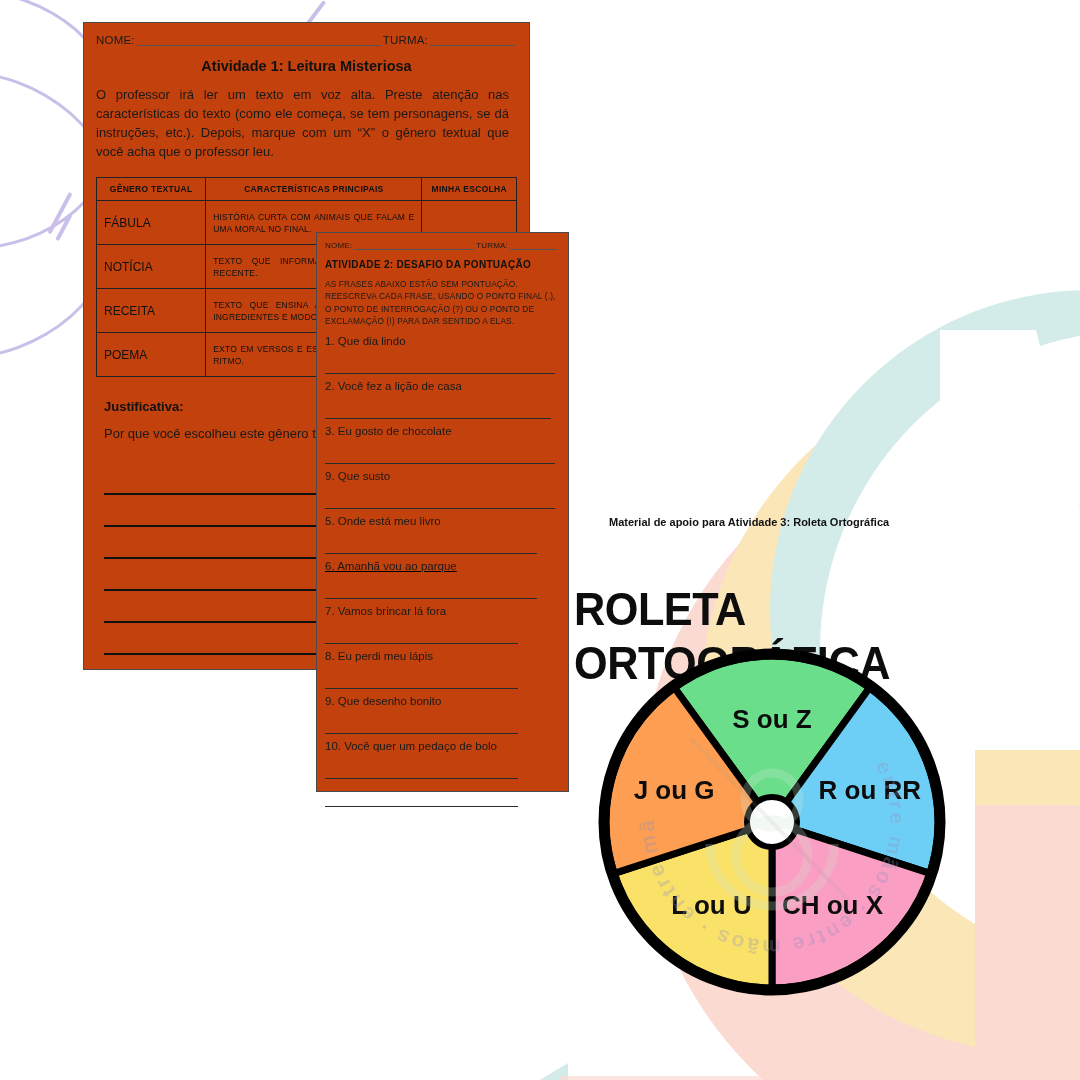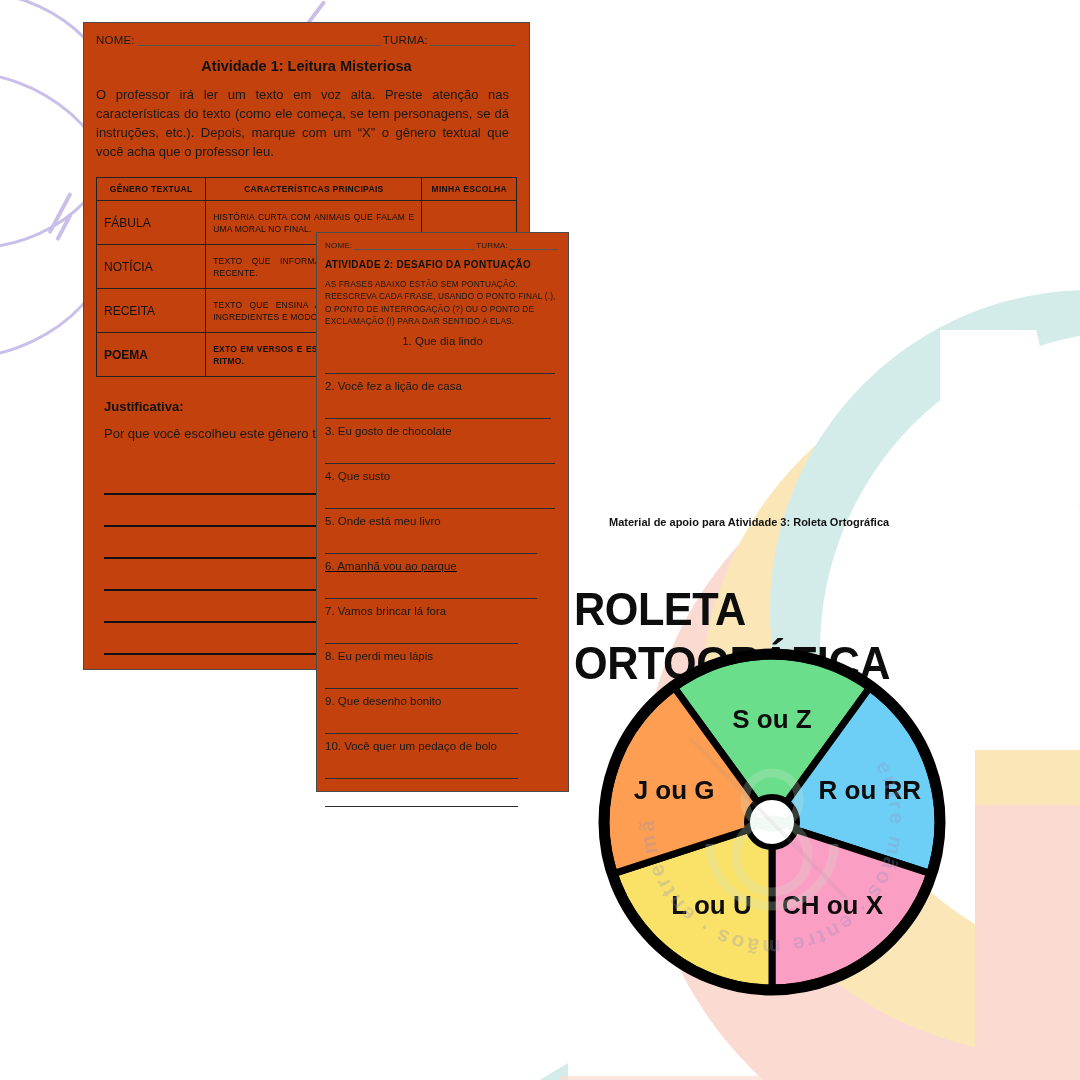--- a/index.html
+++ b/index.html
@@ -153,21 +153,21 @@
           <tr style="height:44px;">
             <td class="gen">NOTÍCIA</td>
             <td class="car">TEXTO QUE INFORMA SOBRE UM FATO RECENTE.</td>
             <td class="esc"></td>
           </tr>
           <tr style="height:44px;">
             <td class="gen">RECEITA</td>
             <td class="car">TEXTO QUE ENSINA A FAZER ALGO COM INGREDIENTES E MODO DE PREPARO.</td>
             <td class="esc"></td>
           </tr>
-          <tr style="height:44px;font-weight:bold;">
+          <tr style="height:44px;">
             <td class="gen">POEMA</td>
             <td class="car">EXTO EM VERSOS E ESTROFES, COM RIMA E RITMO.</td>
             <td class="esc"></td>
           </tr>
         </tbody>
       </table>
     </div>
 
     <div style="margin:22px 12px 0 20px;">
       <div class="just-title">Justificativa:</div>
@@ -190,34 +190,34 @@
       <span class="rule" style="height:8px;"></span>
       <span class="lbl">TURMA:</span>
       <span class="rule short" style="flex:0 0 48px;height:8px;"></span>
     </div>
 
     <div class="s2-title" style="margin:9px 8px 0 8px;">ATIVIDADE 2: DESAFIO DA PONTUAÇÃO</div>
 
     <div class="s2-instr" style="margin:8px 8px 0 8px;">AS FRASES ABAIXO ESTÃO SEM PONTUAÇÃO. REESCREVA CADA FRASE, USANDO O PONTO FINAL (.), O PONTO DE INTERROGAÇÃO (?) OU O PONTO DE EXCLAMAÇÃO (!) PARA DAR SENTIDO A ELAS.</div>
 
     <div style="margin:7px 8px 0 8px;">
-      <div style="height:45px;text-align:center;">
+      <div style="height:45px;">
         <div class="q-item">1. Que dia lindo</div>
         <div class="q-rule" style="margin-top:26px;width:98%;"></div>
       </div>
       <div style="height:45px;">
         <div class="q-item">2. Você fez a lição de casa</div>
         <div class="q-rule" style="margin-top:26px;width:96%;"></div>
       </div>
       <div style="height:45px;">
         <div class="q-item">3. Eu gosto de chocolate</div>
         <div class="q-rule" style="margin-top:26px;width:98%;"></div>
       </div>
       <div style="height:45px;">
-        <div class="q-item">4. Que susto</div>
+        <div class="q-item">9. Que susto</div>
         <div class="q-rule" style="margin-top:26px;width:98%;"></div>
       </div>
       <div style="height:45px;">
         <div class="q-item">5. Onde está meu livro</div>
         <div class="q-rule" style="margin-top:26px;width:90%;"></div>
       </div>
       <div style="height:45px;text-decoration:underline;">
         <div class="q-item">6. Amanhã vou ao parque</div>
         <div class="q-rule" style="margin-top:26px;width:90%;"></div>
       </div>

